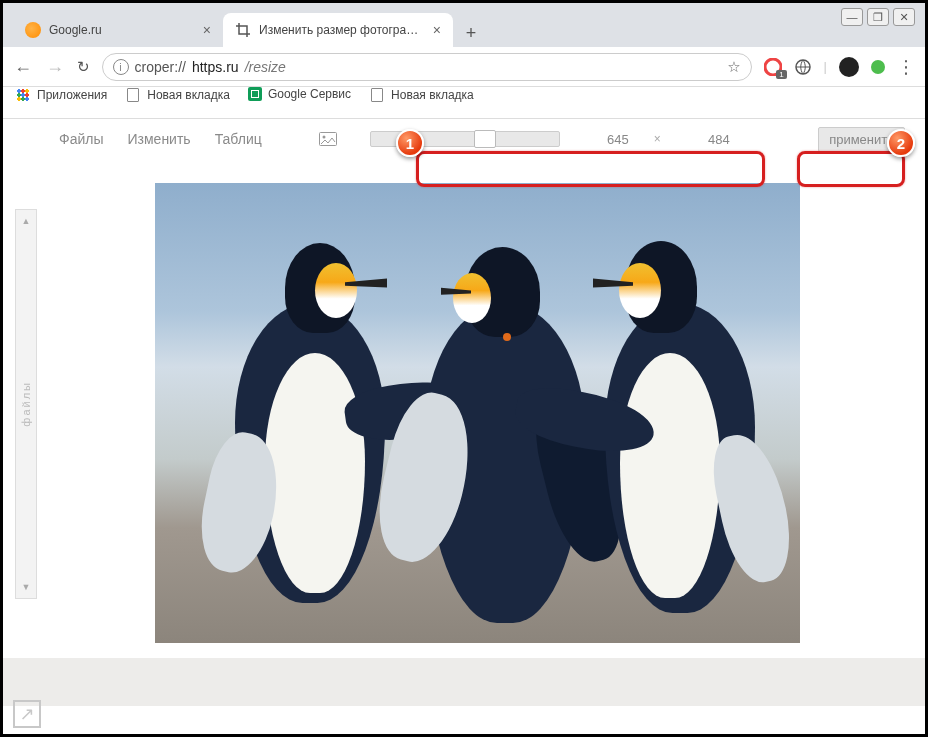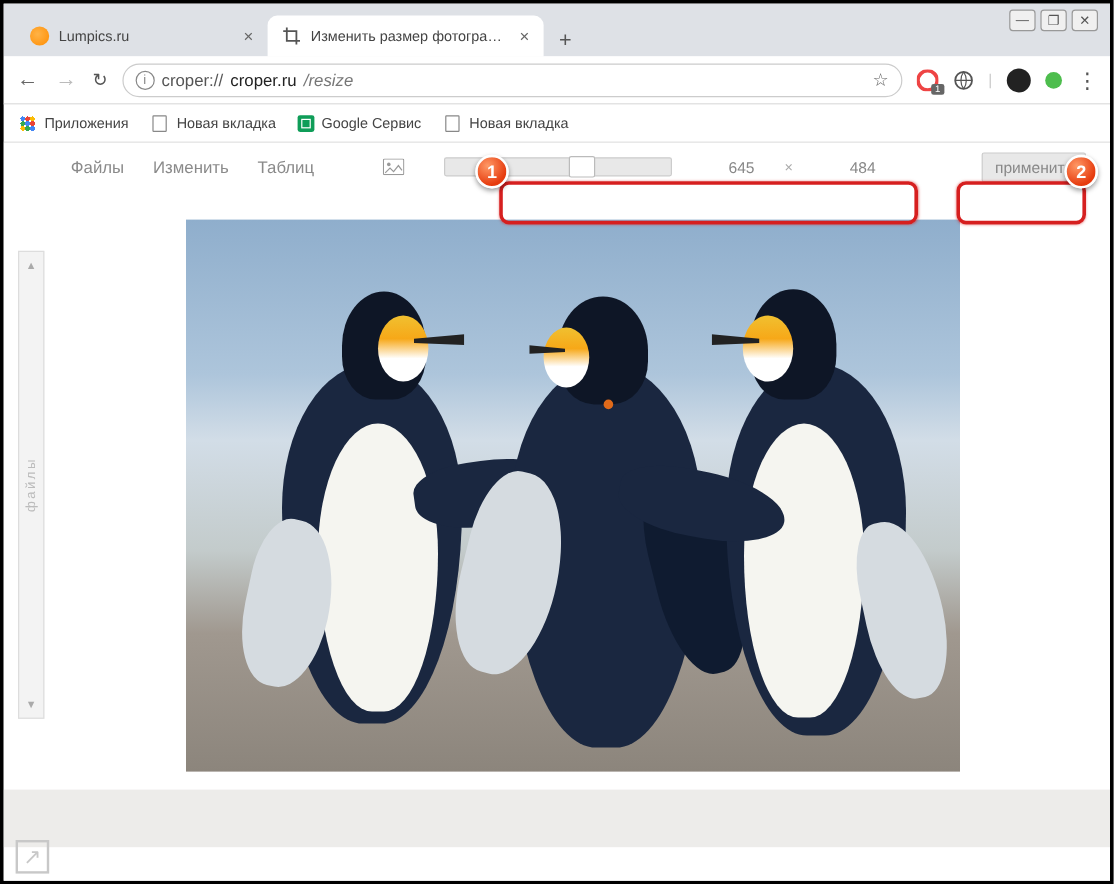--- a/index.html
+++ b/index.html
@@ -107,21 +107,21 @@
     position: absolute; bottom: -3px; right: -5px;
     background: #666; color: #fff;
     font-size: 8px; padding: 0 3px; border-radius: 2px;
   }
   .avatar-dark { width: 20px; height: 20px; background: #222; border-radius: 50%; }
   .green-dot { width: 14px; height: 14px; background: #4dbd4d; border-radius: 50%; }
   .chrome-menu { font-size: 18px; color: #555; }
 
   
   .bookmarks-bar {
-    display: flex; align-items: center;
+    display: flex; align-items: flex-start;
     height: 32px;
     padding: 0 12px;
     gap: 18px;
     font-size: 12px;
     color: #444;
     border-bottom: 1px solid #ddd;
   }
   .bookmark { display: flex; align-items: center; gap: 6px; }
   .bm-icon { width: 16px; height: 16px; display:flex;align-items:center;justify-content:center; }
   .apps-icon {
@@ -321,21 +321,21 @@
       <span>❐</span>
     </div>
   <div class="win-btn">
       <span>✕</span>
     </div>
 </div>
 
 <div class="tab-strip">
   <div class="tab inactive">
     <span class="tab-favicon favicon-orange"></span>
-    <span class="tab-title">Lumpics.ru</span>
+    <span class="tab-title">Google.ru</span>
     <span class="tab-close">×</span>
   </div>
   <div class="tab active">
     <span class="tab-favicon favicon-crop">
       <svg width="16" height="16" viewBox="0 0 16 16">
           <path d="M4 1v11h11M1 4h11v11" stroke="#555" stroke-width="1.5" fill="none"></path>
         </svg>
     </span>
     <span class="tab-title">Изменить размер фотографии</span>
     <span class="tab-close">×</span>
@@ -345,21 +345,21 @@
     </div>
 </div>
 
 <div class="address-bar">
   <span class="nav-arrow">←</span>
   <span class="nav-arrow disabled">→</span>
   <span class="reload">↻</span>
   <div class="url-box">
     <span class="info-icon">i</span>
     <span>croper://</span>
-      <span class="domain">croper.ru</span>
+      <span class="domain">https.ru</span>
       <span class="path">/resize</span>
     <span class="url-star">☆</span>
   </div>
   <div class="ext-icons">
     <div class="ext-icon">
       <svg width="18" height="18" viewBox="0 0 18 18">
           <ellipse cx="9" cy="9" rx="8" ry="8" fill="none" stroke="#e44" stroke-width="3"></ellipse>
         </svg>
       <span class="badge">1</span>
     </div>

